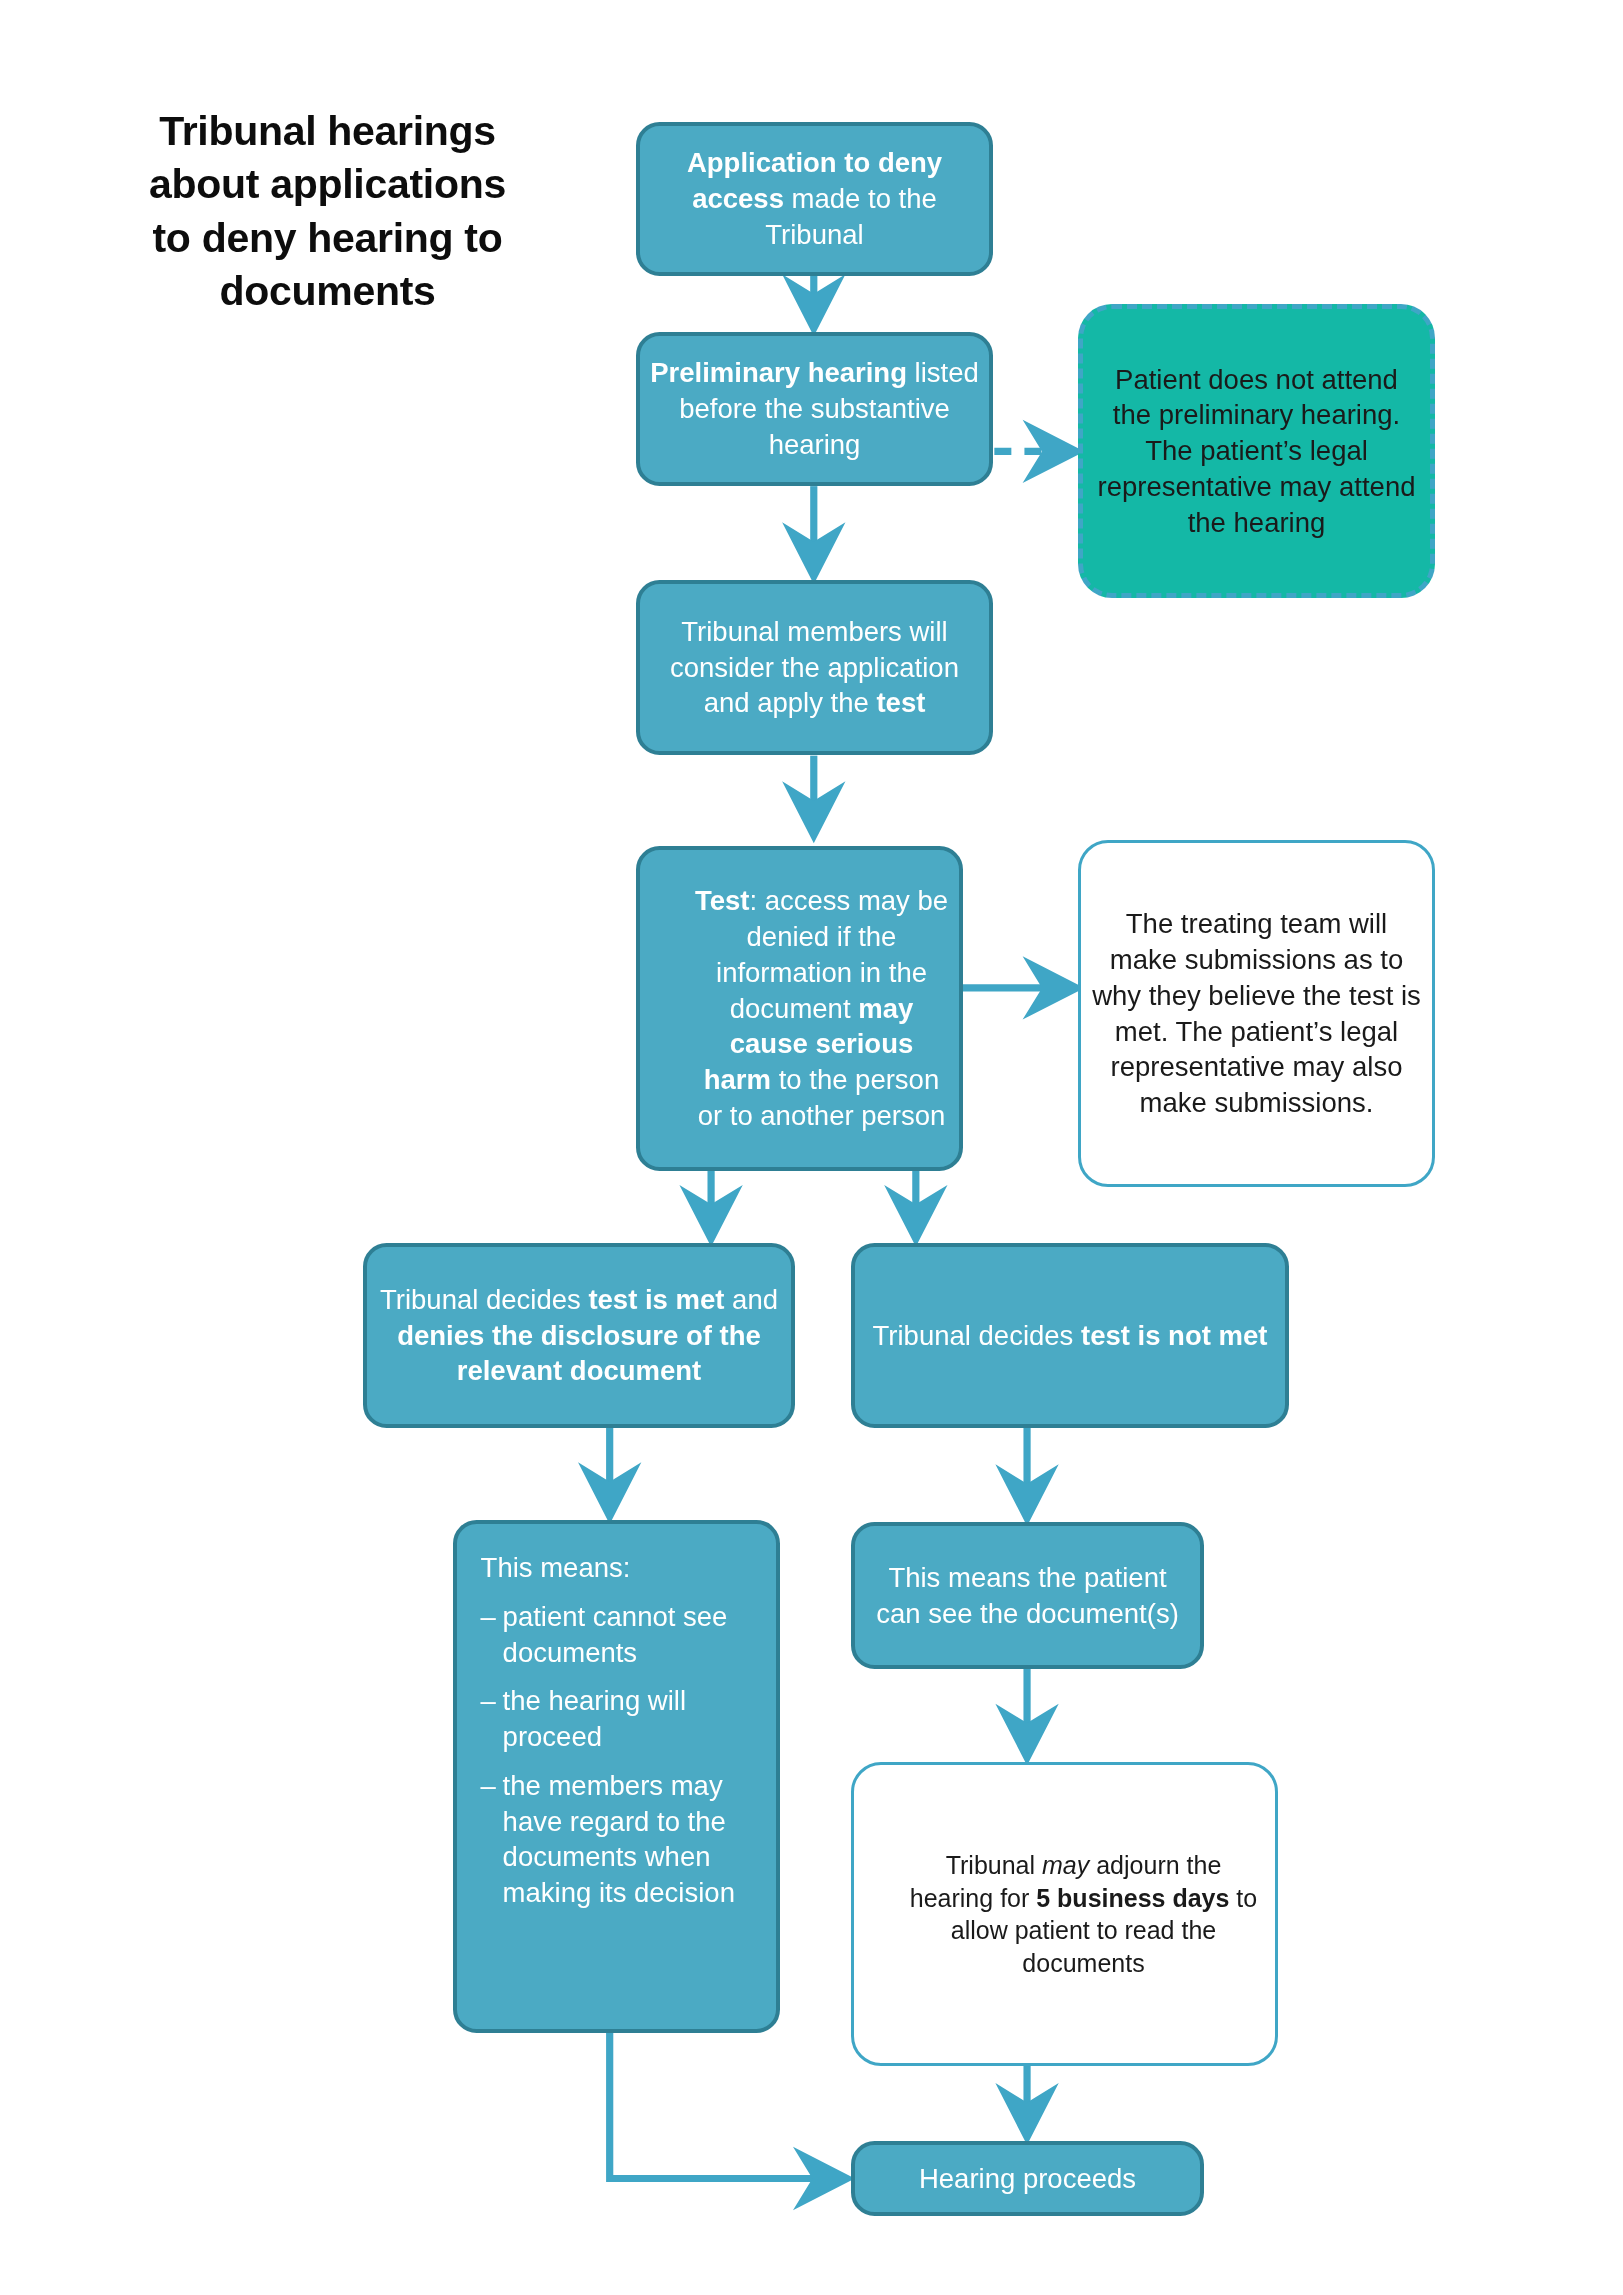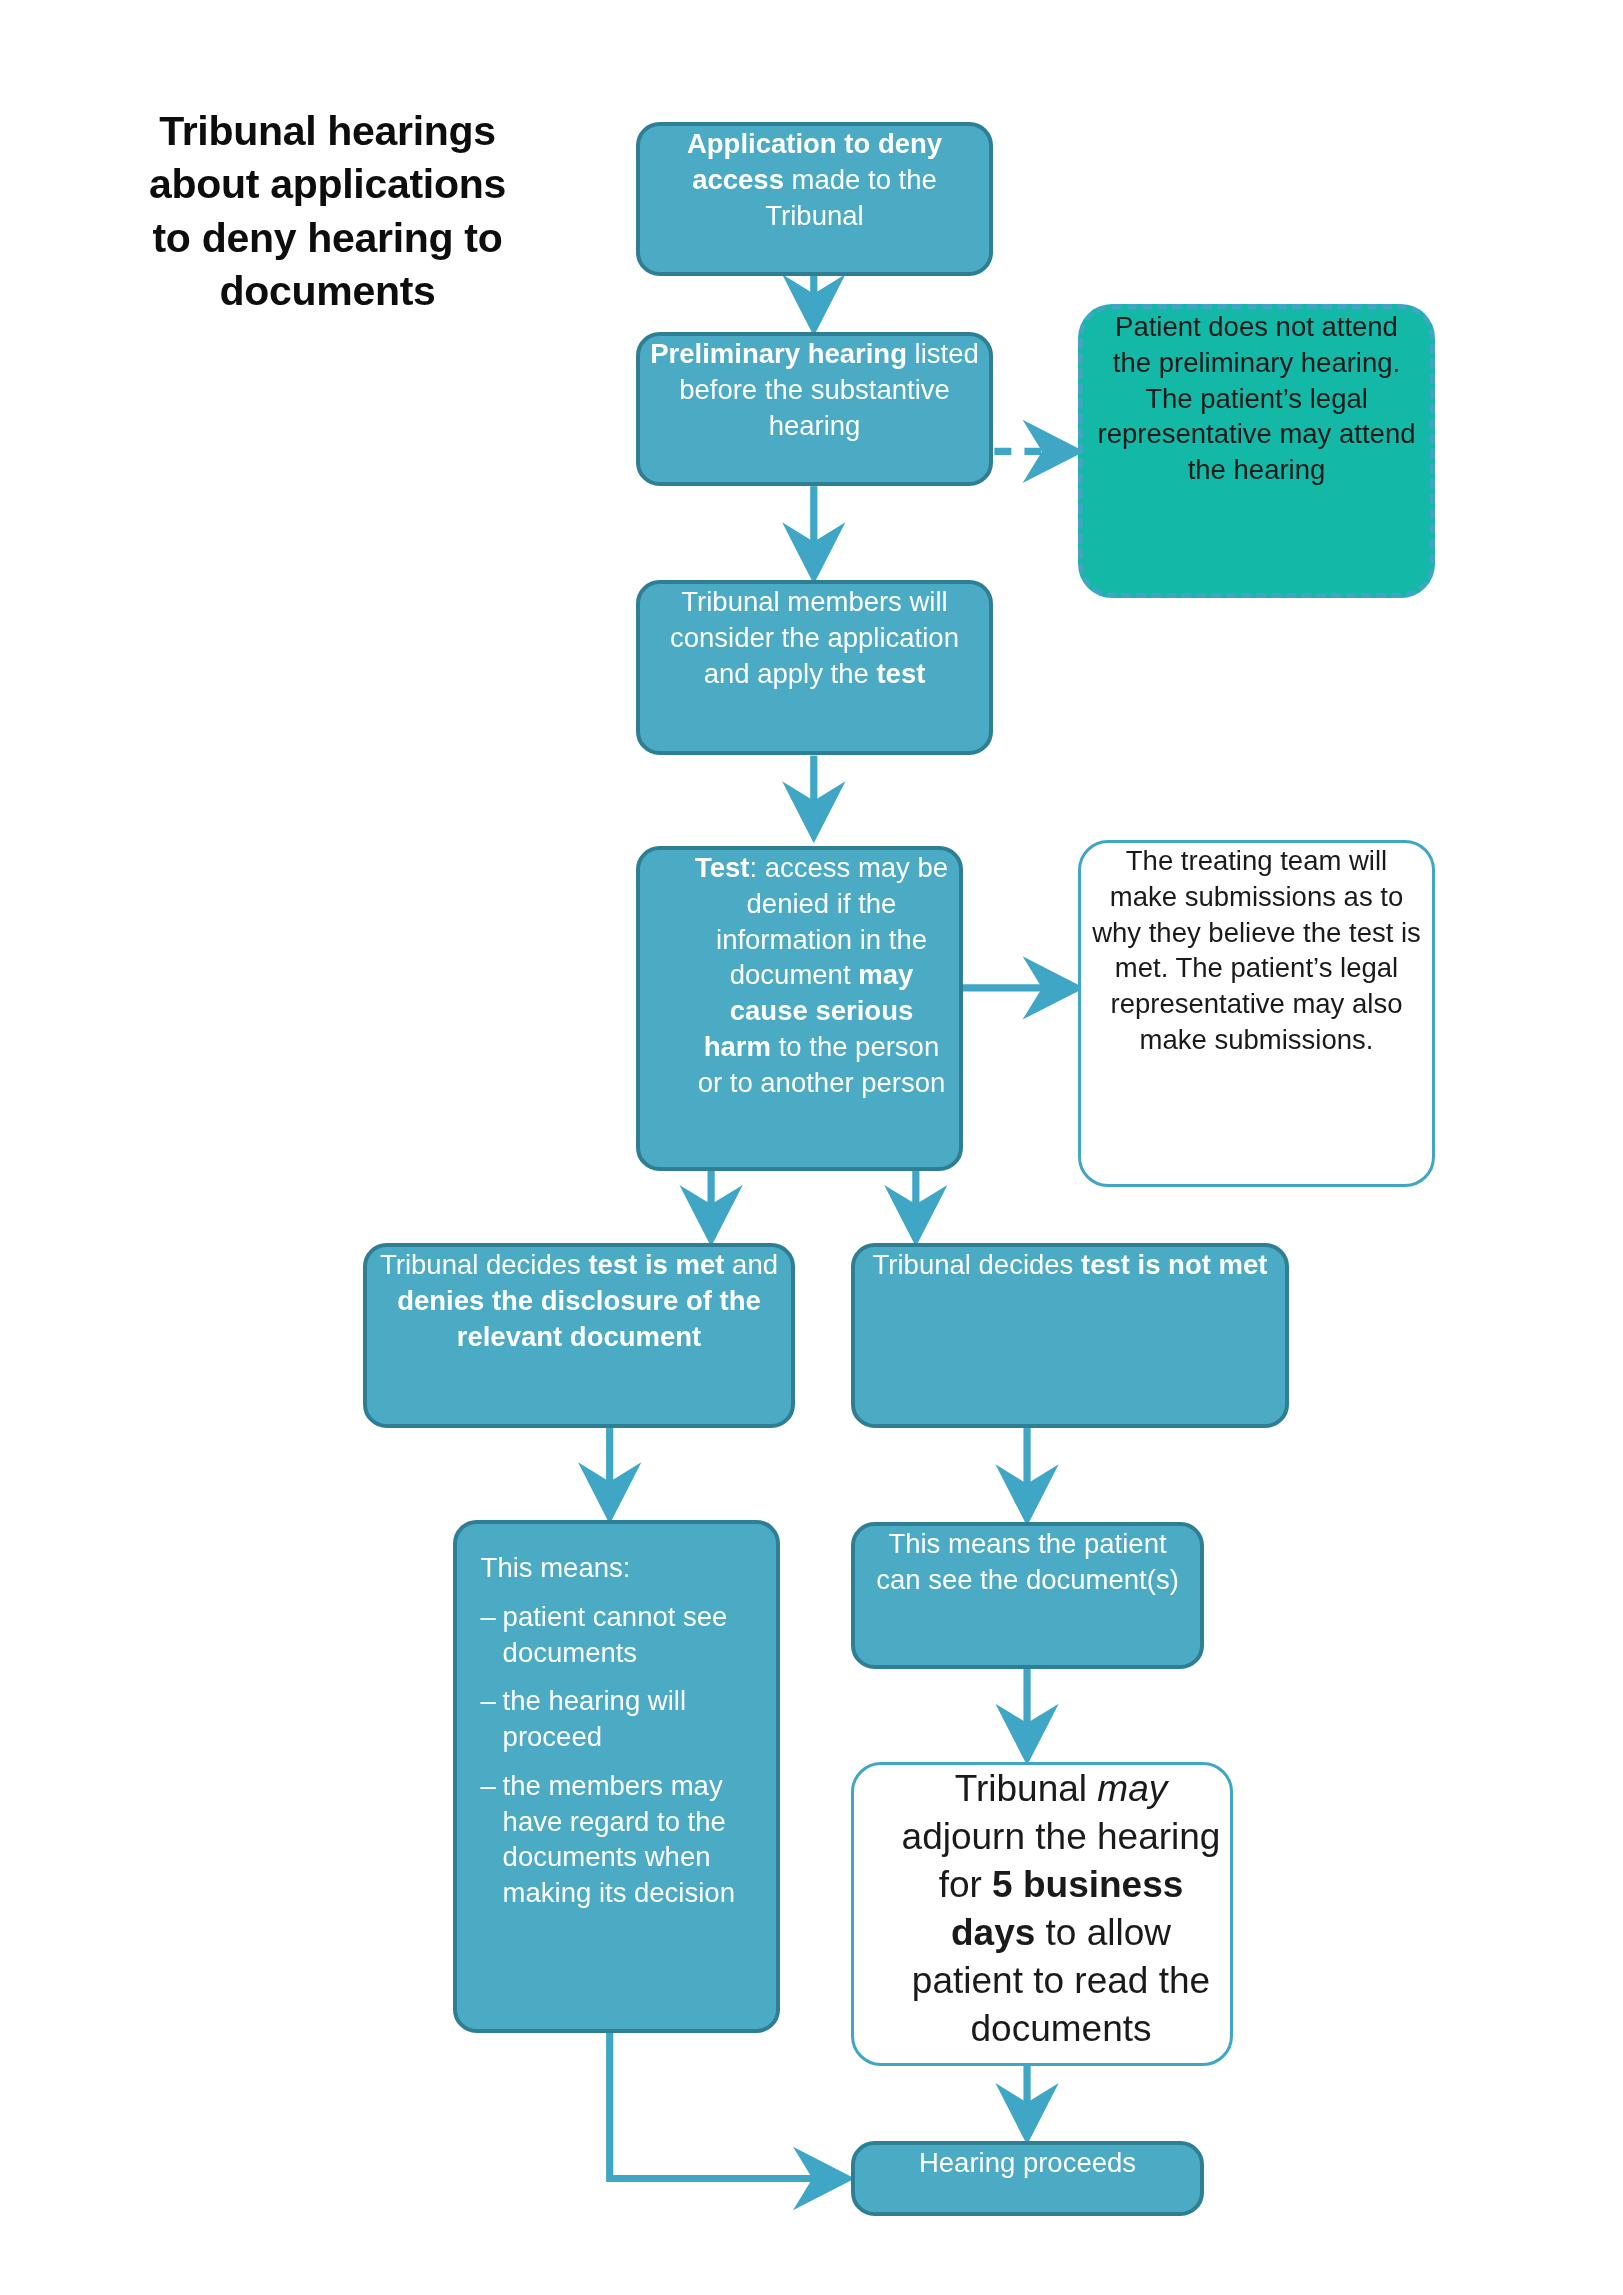--- a/index.html
+++ b/index.html
@@ -19,21 +19,21 @@
     position:absolute;
     left:0; top:0;
     width:1623px;
     height:2295px;
     pointer-events:none;
   }
   .node{
     position:absolute;
     box-sizing:border-box;
     display:flex;
-    align-items:flex-start;
+    align-items:center;
     justify-content:center;
     text-align:center;
     line-height:1.30;
     z-index:5;
   }
   .node .inner{ width:100%; padding:0 9.2px; box-sizing:border-box;}
   
   .node.filled{
     background:#4BAAC4;
     border:4.6px solid #2E7F94;
@@ -78,21 +78,21 @@
   #n-sidebox       {left:1078px; top:304px;  width:357px; height:294px; font-size:27.5px;}
   #n-members       {left:636px;  top:580px;  width:357px; height:175px; font-size:27.5px;}
   #n-test          {left:636px;  top:846px; width:327px; height:325px; font-size:27.5px;padding-left:44px;}
   #n-treating      {left:1078px; top:840px; width:357px; height:347px; font-size:27.5px;}
   #n-met           {left:363px;  top:1243px; width:432px; height:185px; font-size:27.5px;}
   #n-notmet        {left:851px; top:1243px; width:438px; height:185px; font-size:27.5px;}
   #n-means-left    {left:453px;  top:1520px; width:327px; height:513px; font-size:27.5px;
                     align-items:flex-start; justify-content:flex-start; text-align:left;}
   #n-means-left .inner{padding:26px 23.6px 0 23.6px;}
   #n-means-right   {left:851px; top:1522px; width:353px; height:147px; font-size:27.5px;}
-  #n-adjourn       {left:851px; top:1762px; width:382px; height:304px; font-size:37px;padding-left:38px;}
+  #n-adjourn       {left:851px; top:1762px; width:427px; height:304px; font-size:25px;padding-left:38px;}
   #n-proceeds      {left:851px; top:2141px; width:353px; height:75px; font-size:27.5px;}
 
   
   .means-head{margin:0 0 3.9px 0;}
   .bul{display:flex; margin-top:13px;}
   .bul .dash{flex:0 0 auto; width:22px;}
   .bul .txt{flex:1 1 auto;}
 </style>
 </head>
 <body>

